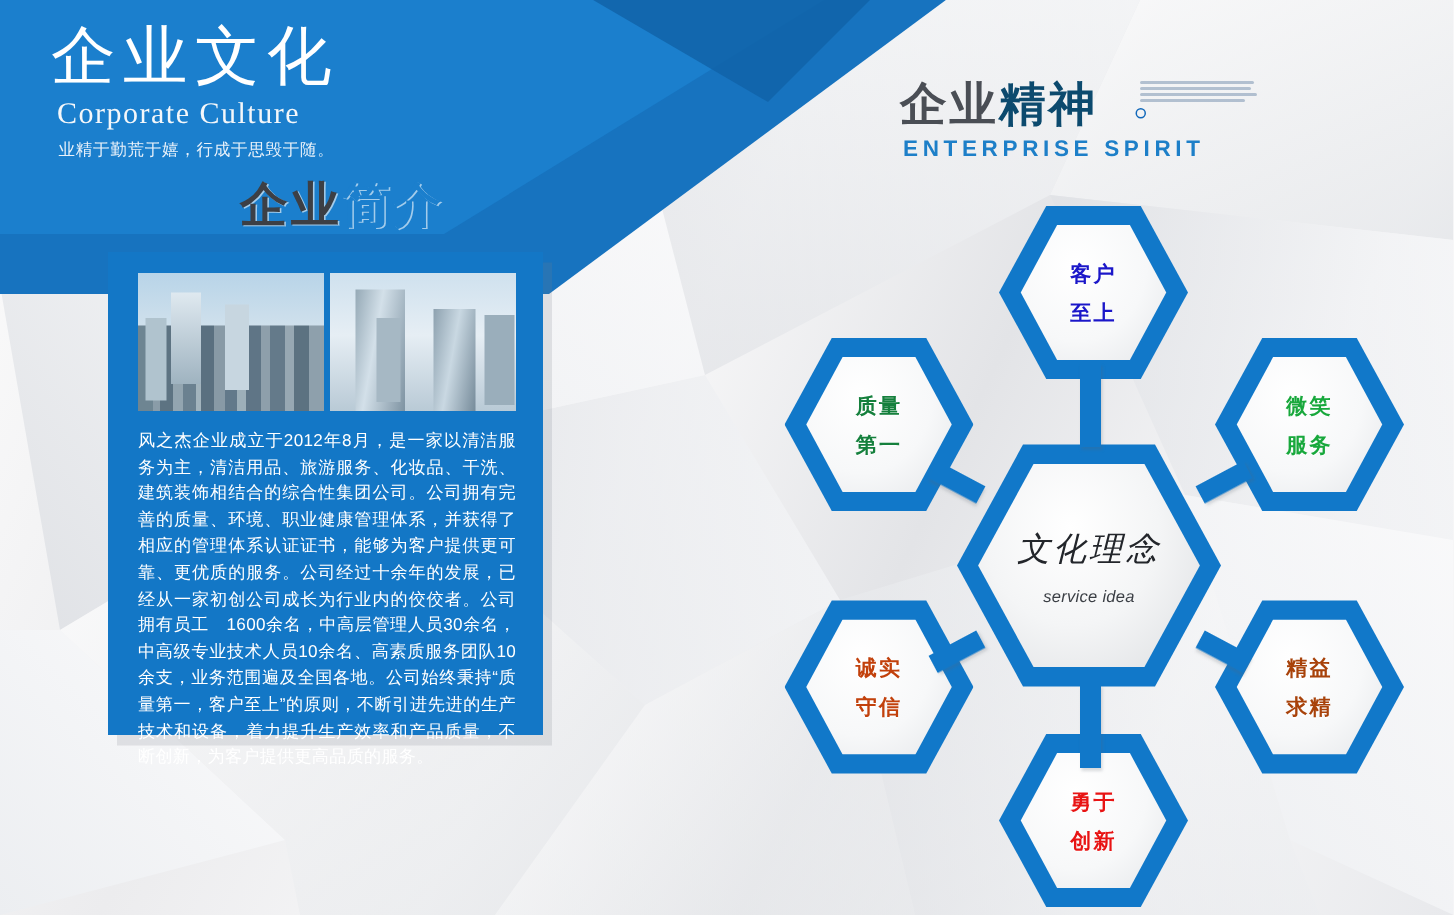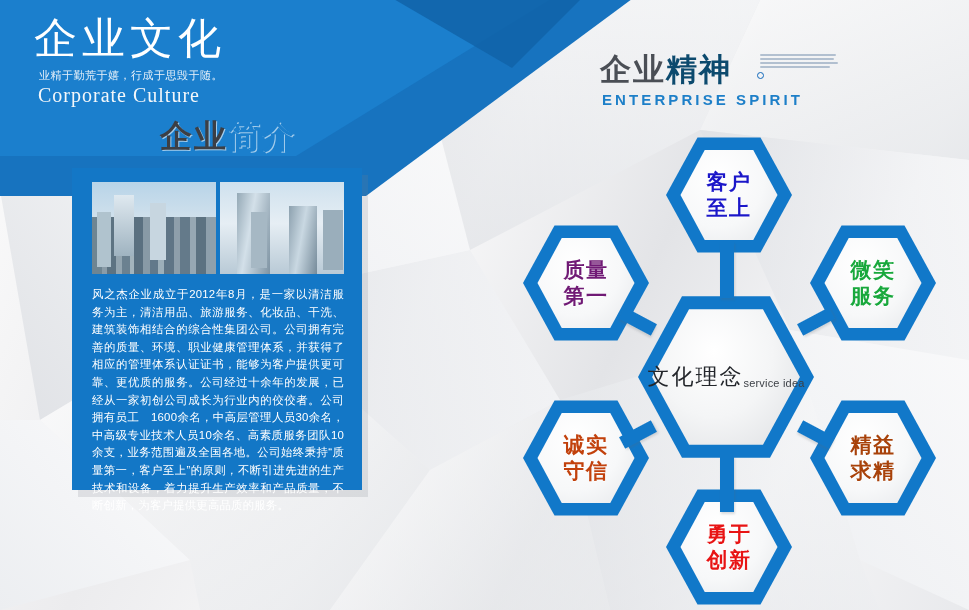--- a/index.html
+++ b/index.html
@@ -174,40 +174,40 @@
     clip-path: polygon(25% 2%, 75% 2%, 100% 50%, 75% 98%, 25% 98%, 0% 50%);
     filter: drop-shadow(2px 3px 2px rgba(90,100,110,.30));
   }
   .hex .face {
     position:absolute; left:11.5%; top:11%; right:11.5%; bottom:11%;
     background: radial-gradient(ellipse at 38% 30%, #ffffff 0%, #f7f8f9 55%, #e4e6e9 100%);
     clip-path: polygon(25% 2%, 75% 2%, 100% 50%, 75% 98%, 25% 98%, 0% 50%);
   }
   .hex .label {
     position:relative; z-index:3;
-    font-size:21px; line-height:26px; font-weight:700; letter-spacing:1.5px;
+    font-size:14px; line-height:26px; font-weight:700; letter-spacing:1.5px;
     text-shadow: 0 1px 0 rgba(255,255,255,.75);
   }
   .hex.small { width:126px; height:120px; }
 
   
   #hex-center { left:158px; top:183px; width:176px; height:168px; }
   #hex-center .face {
     left:8%; top:8%; right:8%; bottom:8%;
     background: radial-gradient(ellipse at 42% 32%, #ffffff 0%, #f4f5f6 48%, #dcdee1 100%);
   }
   #hex-center .label-zh {
     position:relative; z-index:3;
     font-size:22px; letter-spacing:2px; color:#23262b; font-weight:400;
   }
   #hex-center .label-en {
     position:relative; z-index:3;
     font-size:11px; color:#3b3f45; margin-top:11px; letter-spacing:.2px;
   }
-  #hex-center .stack { display:flex; align-items:center; }
+  #hex-center .stack { display:flex; flex-direction:column; align-items:center;font-style:italic; }
 
   
   #hex-top        { left:186px; top:25px;  }
   #hex-upper-left { left:43px;  top:113px; }
   #hex-upper-right{ left:330px; top:113px; }
   #hex-lower-left { left:43px;  top:288px; }
   #hex-lower-right{ left:330px; top:288px; }
   #hex-bottom     { left:186px; top:377px; }
 
   
@@ -253,22 +253,22 @@
     <polygon points="330,610 430,470 560,400 610,610" fill="url(#g1)" opacity=".55"></polygon>
     <polygon points="0,0 130,0 120,120 0,190" fill="url(#g3)" opacity=".9"></polygon>
   </svg>
 
   <div id="blue-ribbon"></div>
   <div id="blue-ribbon-2"></div>
   <div id="blue-accent-dark"></div>
 
   <div id="culture-head">
     <div id="culture-zh">企业文化</div>
+    <div id="culture-en">Corporate Culture</div>
     <div id="culture-sub">业精于勤荒于嬉，行成于思毁于随。</div>
-    <div id="culture-en">Corporate Culture</div>
   </div>
 
   <div id="intro-title">
     <span class="dark">企业</span><span class="blue">简介</span>
   </div>
 
   <div id="intro-card">
     <div id="intro-card-inner">
 
       <div id="photo-row">
@@ -317,21 +317,21 @@
       <div class="face"></div>
       <div class="label" style="color:#1b17c9">
         <div>客户</div>
         <div>至上</div>
       </div>
     </div>
 
     <div class="hex small" id="hex-upper-left">
       <div class="ring"></div>
       <div class="face"></div>
-      <div class="label" style="color:#701a75">
+      <div class="label" style="color:#15803d">
         <div>质量</div>
         <div>第一</div>
       </div>
     </div>
 
     <div class="hex small" id="hex-upper-right">
       <div class="ring"></div>
       <div class="face"></div>
       <div class="label" style="color:#18a83c">
         <div>微笑</div>

